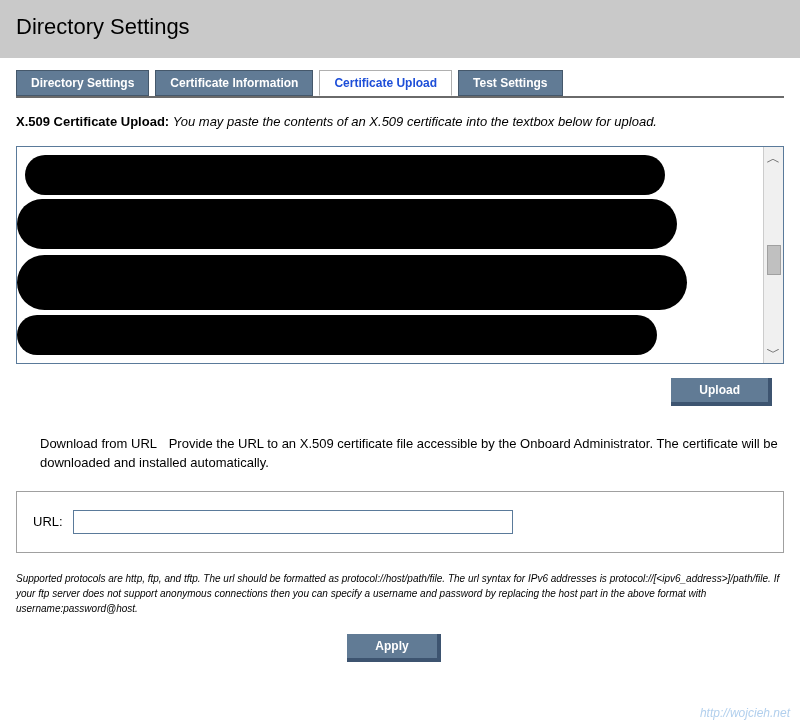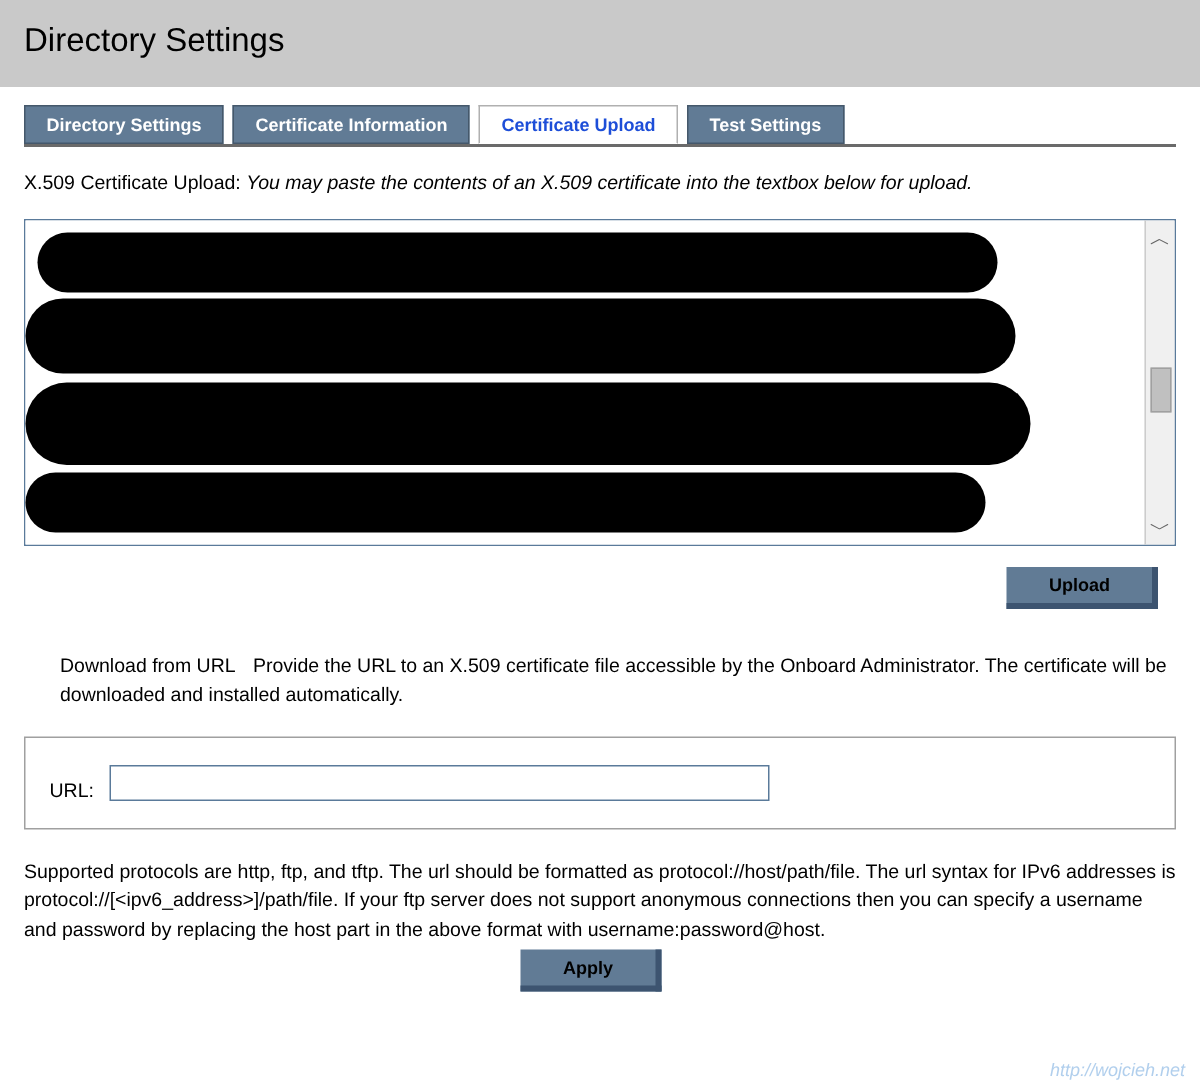--- a/index.html
+++ b/index.html
@@ -48,21 +48,21 @@
       color: #1d4ed8;
       border: 1px solid #b0b0b0;
       border-bottom: 1px solid #fff;
     }
     .section-label {
       font-size: 13px;
       margin-bottom: 14px;
       line-height: 1.5;
     }
     .section-label .lead {
-      font-weight: normal;
+      font-weight: bold;
     }
     .section-label .desc {
       font-style: italic;
     }
     .textarea-wrap {
       position: relative;
       border: 1px solid #5a7a9a;
       background: #fff;
       margin-bottom: 14px;
       height: 218px;
@@ -113,21 +113,21 @@
       margin-top: 80px;
     }
     .btn-row {
       display: flex;
       justify-content: flex-end;
       margin-bottom: 28px;
       padding-right: 12px;
     }
     .btn {
       background: #617b95;
-      color: #000000;
+      color: #ffffff;
       border: none;
       border-right: 4px solid #3d5470;
       border-bottom: 4px solid #3d5470;
       padding: 5px 28px;
       font-size: 12px;
       font-weight: bold;
       cursor: pointer;
     }
     .download-section .lead {
       margin-right: 8px;
@@ -136,37 +136,38 @@
       font-size: 13px;
       line-height: 1.5;
       margin-bottom: 18px;
       margin-left: 24px;
     }
     .url-box {
       border: 1px solid #a0a0a0;
       padding: 18px 16px;
       margin-bottom: 18px;
       display: flex;
-      align-items: flex-end;
+      align-items: center;
       gap: 10px;
     }
     .url-label {
       font-size: 13px;
     }
     .url-input {
       border: 1px solid #5a7a9a;
       padding: 4px 6px;
       font-size: 12px;
       width: 440px;
       height: 24px;
     }
     .protocols-note {
-      font-size: 13px;
+      font-size: 10px;
+      font-style: italic;
       line-height: 1.5;
-      margin-bottom: 4px;
+      margin-bottom: 18px;
     }
     .watermark {
       position: absolute;
       right: 10px;
       bottom: 8px;
       font-size: 12px;
       color: rgba(100,160,220,0.5);
       font-style: italic;
       pointer-events: none;
     }

